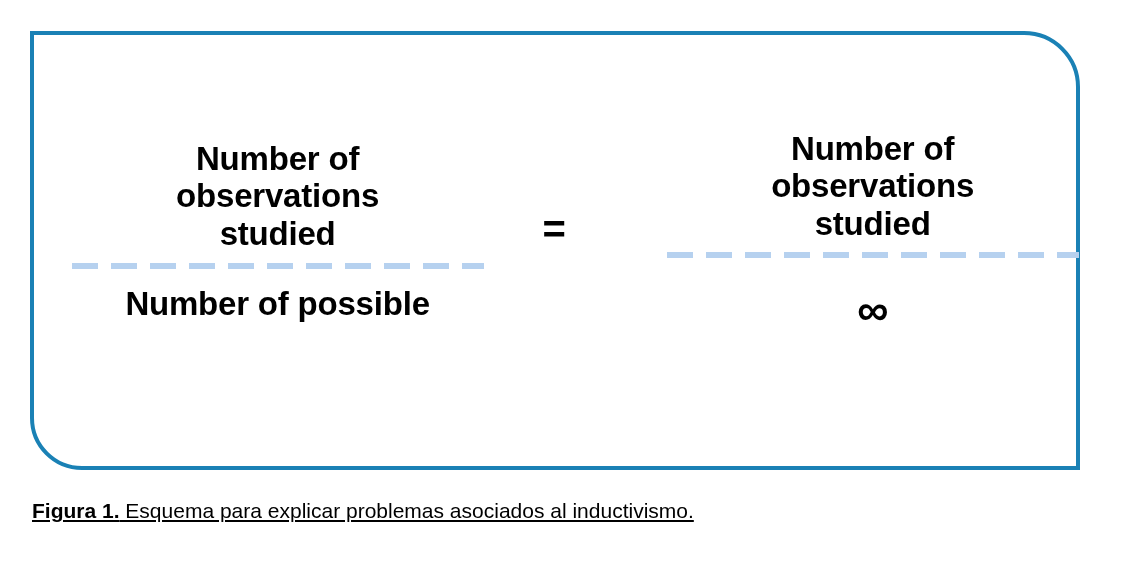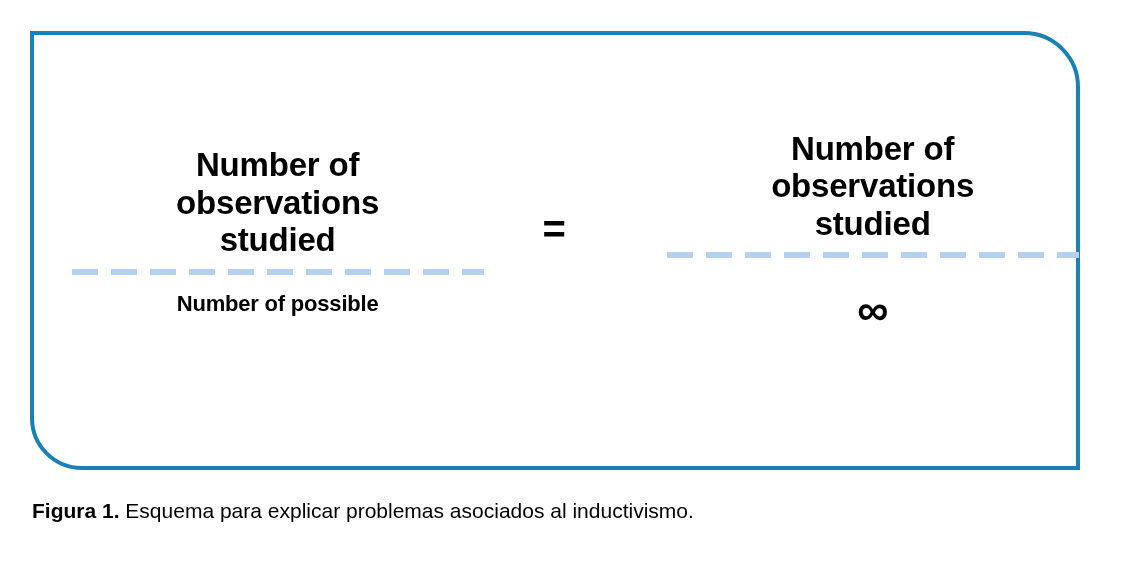--- a/index.html
+++ b/index.html
@@ -71,21 +71,21 @@
     line-height: 1.14;
     letter-spacing: -0.2px;
   }
 
   .numerator {
     font-size: 33px;
     padding-bottom: 10px;
   }
 
   .denominator {
-    font-size: 22px;
+    font-size: 33px;
     padding-top: 16px;
   }
 
   .fraction.left .numerator  { max-width: 300px; }
   .fraction.left .denominator{ max-width: 400px; }
   .fraction.right .numerator { max-width: 300px; }
 
   .denominator.infinity {
     font-size: 44px;
     font-weight: bold;
@@ -124,20 +124,21 @@
   
   .caption {
     position: absolute;
     left: 32px;
     top: 498px;
     width: 1060px;
     font-size: 21px;
     color: #000000;
     line-height: 1.25;
     white-space: nowrap;
+    text-decoration: underline;
   }
   .caption .caption-label {
     font-weight: bold;
   }
   .caption .caption-text {
     font-weight: normal;
   }
 </style>
 </head>
 <body>

